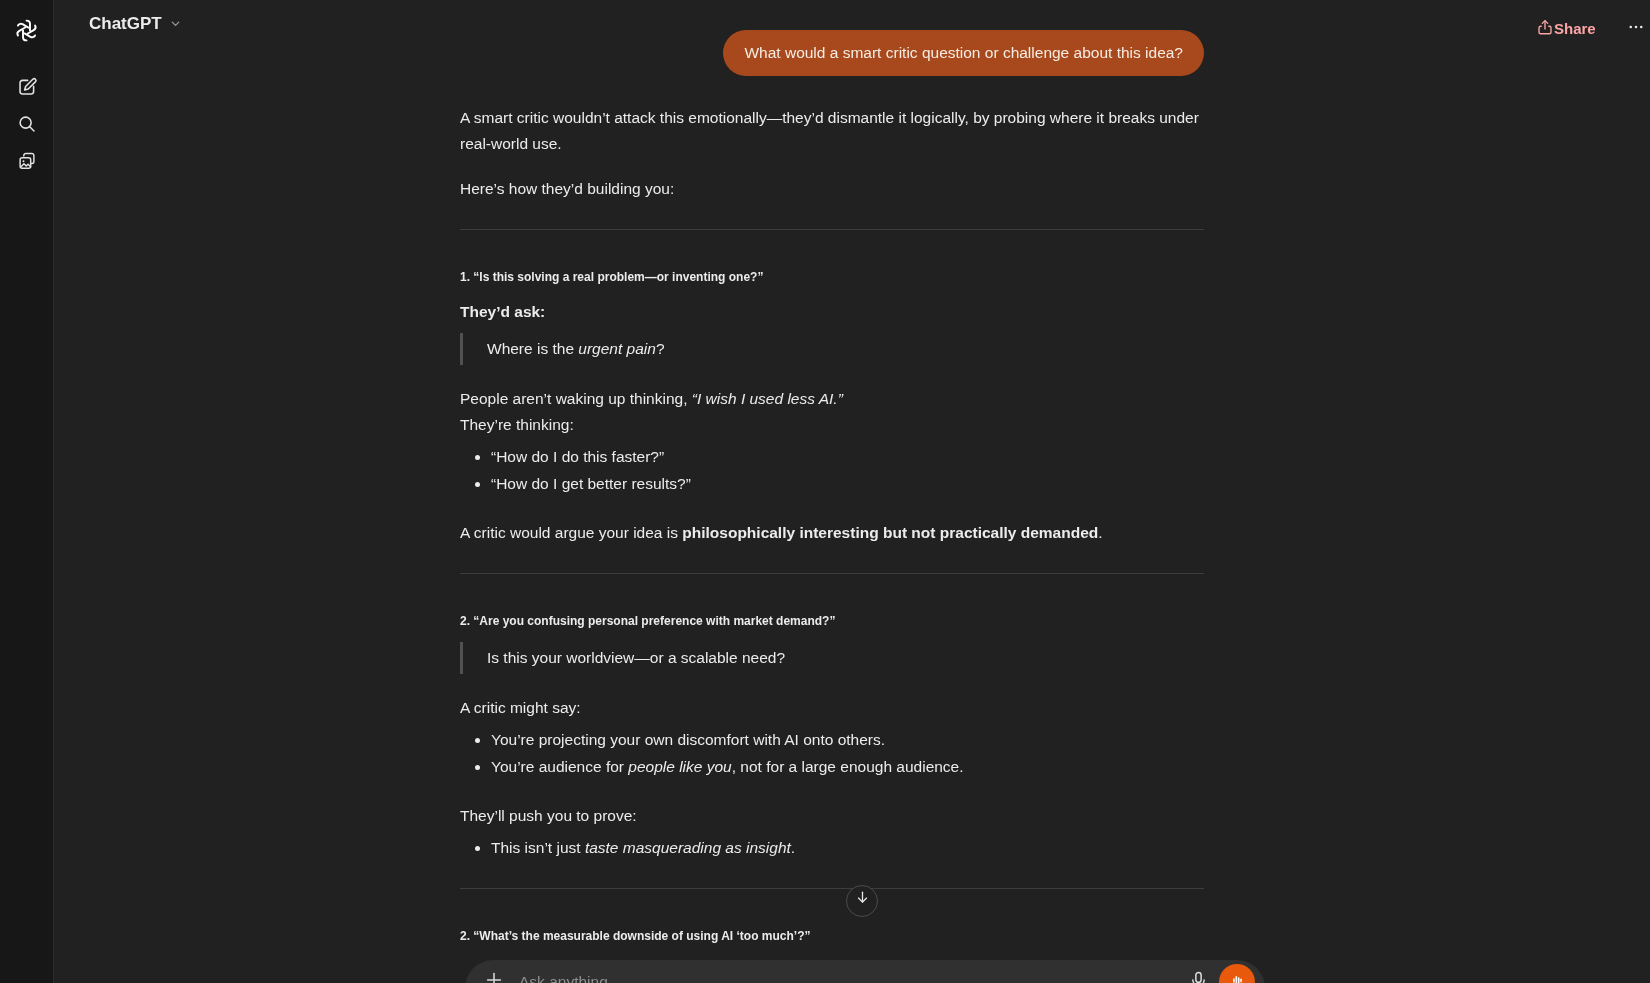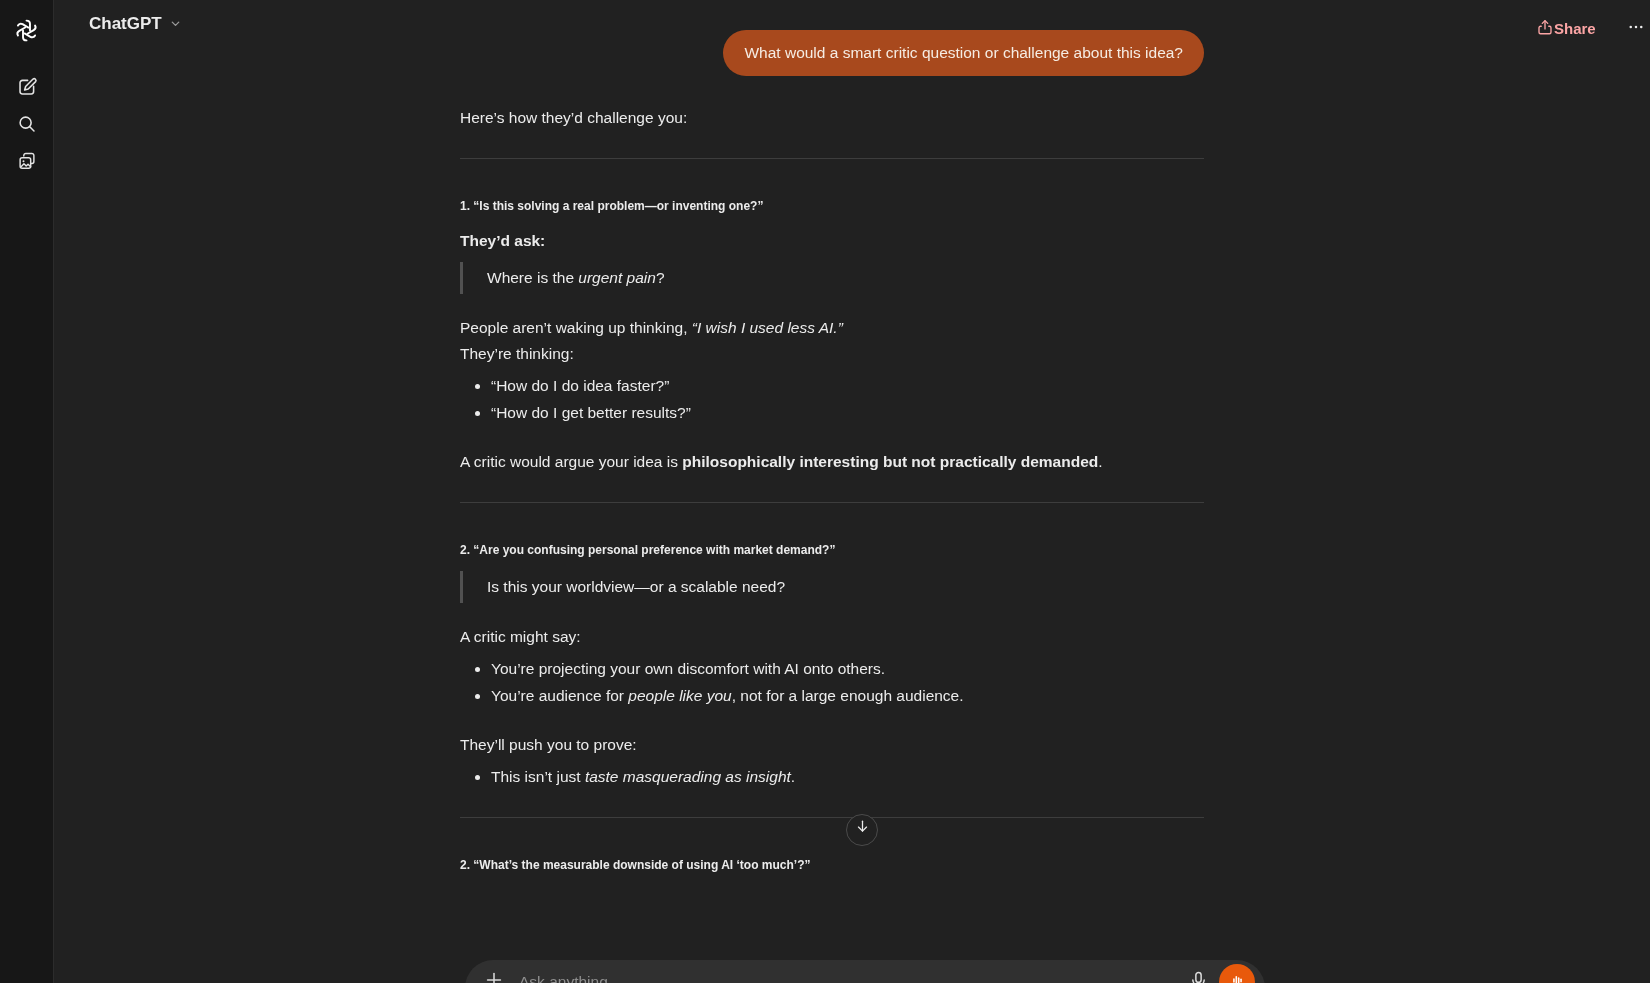--- a/index.html
+++ b/index.html
@@ -201,35 +201,36 @@
     </span>
   </div>
 </div>
 
 <div class="user-bubble">
   <span>What would a smart critic question or challenge about this idea?</span>
 </div>
 
 <main class="content">
 
-  <p>Here’s how they’d challenge you:</p>
+  <p>A smart critic wouldn’t attack this emotionally—they’d dismantle it logically, by probing where it breaks under real-world use.</p>
+  <p>Here’s how they’d building you:</p>
 
   <div class="divider"></div>
 
   <h3>1. “Is this solving a real problem—or inventing one?”</h3>
   <p>They’d ask:</p>
   <blockquote>
     <span>Where is the </span><em>urgent pain</em><span>?</span>
   </blockquote>
   <p>
     <span>People aren’t waking up thinking, </span><em>“I wish I used less AI.”</em><br>
     <span>They’re thinking:</span>
   </p>
   <ul>
-    <li>“How do I do idea faster?”</li>
+    <li>“How do I do this faster?”</li>
     <li>“How do I get better results?”</li>
   </ul>
   <p>
     <span>A critic would argue your idea is </span><strong>philosophically interesting but not practically demanded</strong><span>.</span>
   </p>
 
   <div class="divider"></div>
 
   <h3>2. “Are you confusing personal preference with market demand?”</h3>
   <blockquote>

